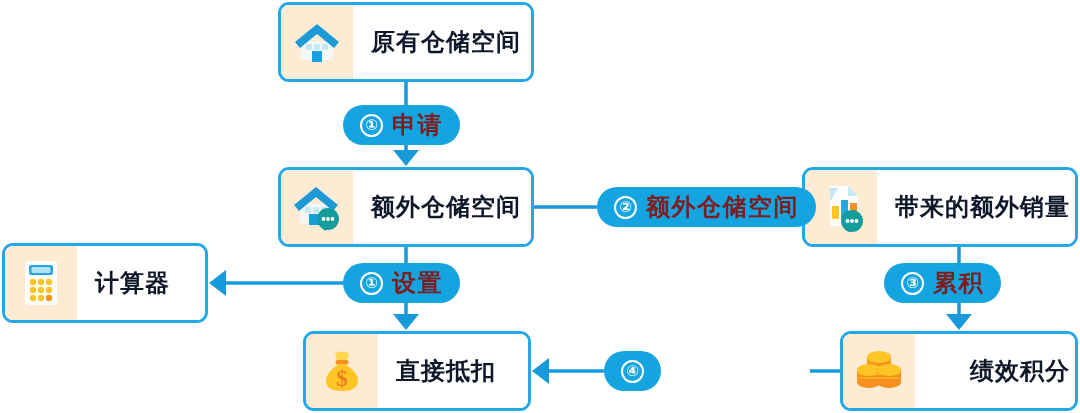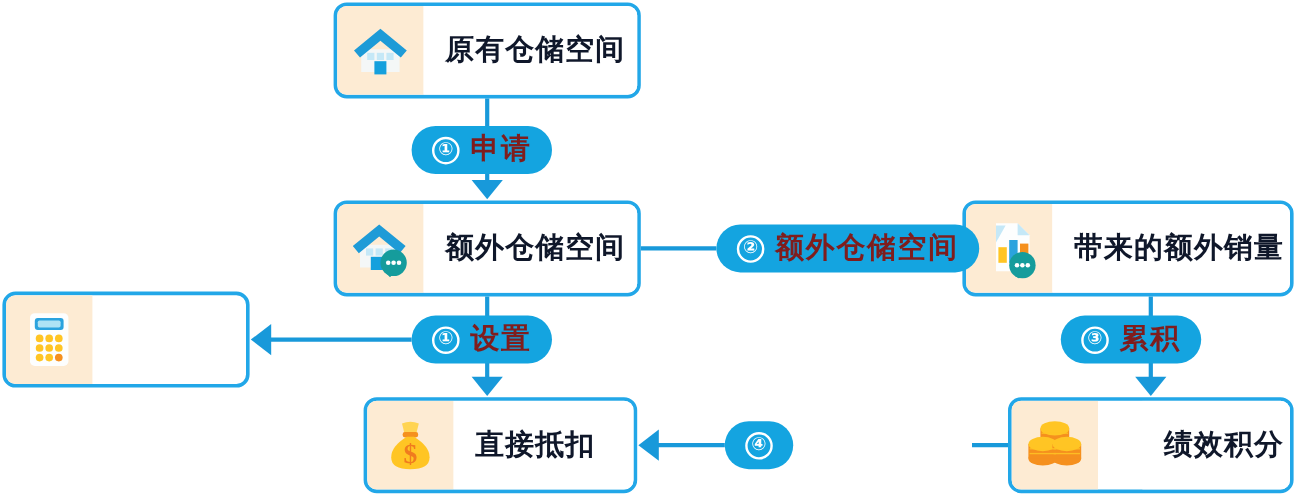--- a/index.html
+++ b/index.html
@@ -202,20 +202,23 @@
         <circle cx="23" cy="24" r="3.2" fill="#FFC524"></circle>
         <circle cx="31" cy="24" r="3.2" fill="#FFC524"></circle>
         <circle cx="15" cy="32" r="3.2" fill="#FFC524"></circle>
         <circle cx="23" cy="32" r="3.2" fill="#FFC524"></circle>
         <circle cx="31" cy="32" r="3.2" fill="#FFC524"></circle>
         <circle cx="15" cy="40" r="3.2" fill="#FFC524"></circle>
         <circle cx="23" cy="40" r="3.2" fill="#FFC524"></circle>
         <circle cx="31" cy="40" r="3.2" fill="#F5901E"></circle>
       </svg>
     </div>
+    <div class="label-cell">
+      <span>计算器</span>
+    </div>
   </div>
 
   <div class="node" style="left:303px;top:331px;width:228px;height:80px;">
     <div class="icon-cell">
       <svg class="glyph" width="48" height="48" viewBox="0 0 48 48">
         <path d="M17 6 Q24 3 31 6 L29 14 L19 14 Z" fill="#FFD452"></path>
         <rect x="17.5" y="13" width="13" height="4.5" rx="2" fill="#F5901E"></rect>
         <path d="M21 17 Q8 25 8 34 Q8 44 24 44 Q40 44 40 34 Q40 25 27 17 Z" fill="#FFC524"></path>
         <text x="24" y="39" text-anchor="middle" font-family="'Liberation Serif',serif" font-size="23" font-weight="700" fill="#F07C1E">$</text>
       </svg>

